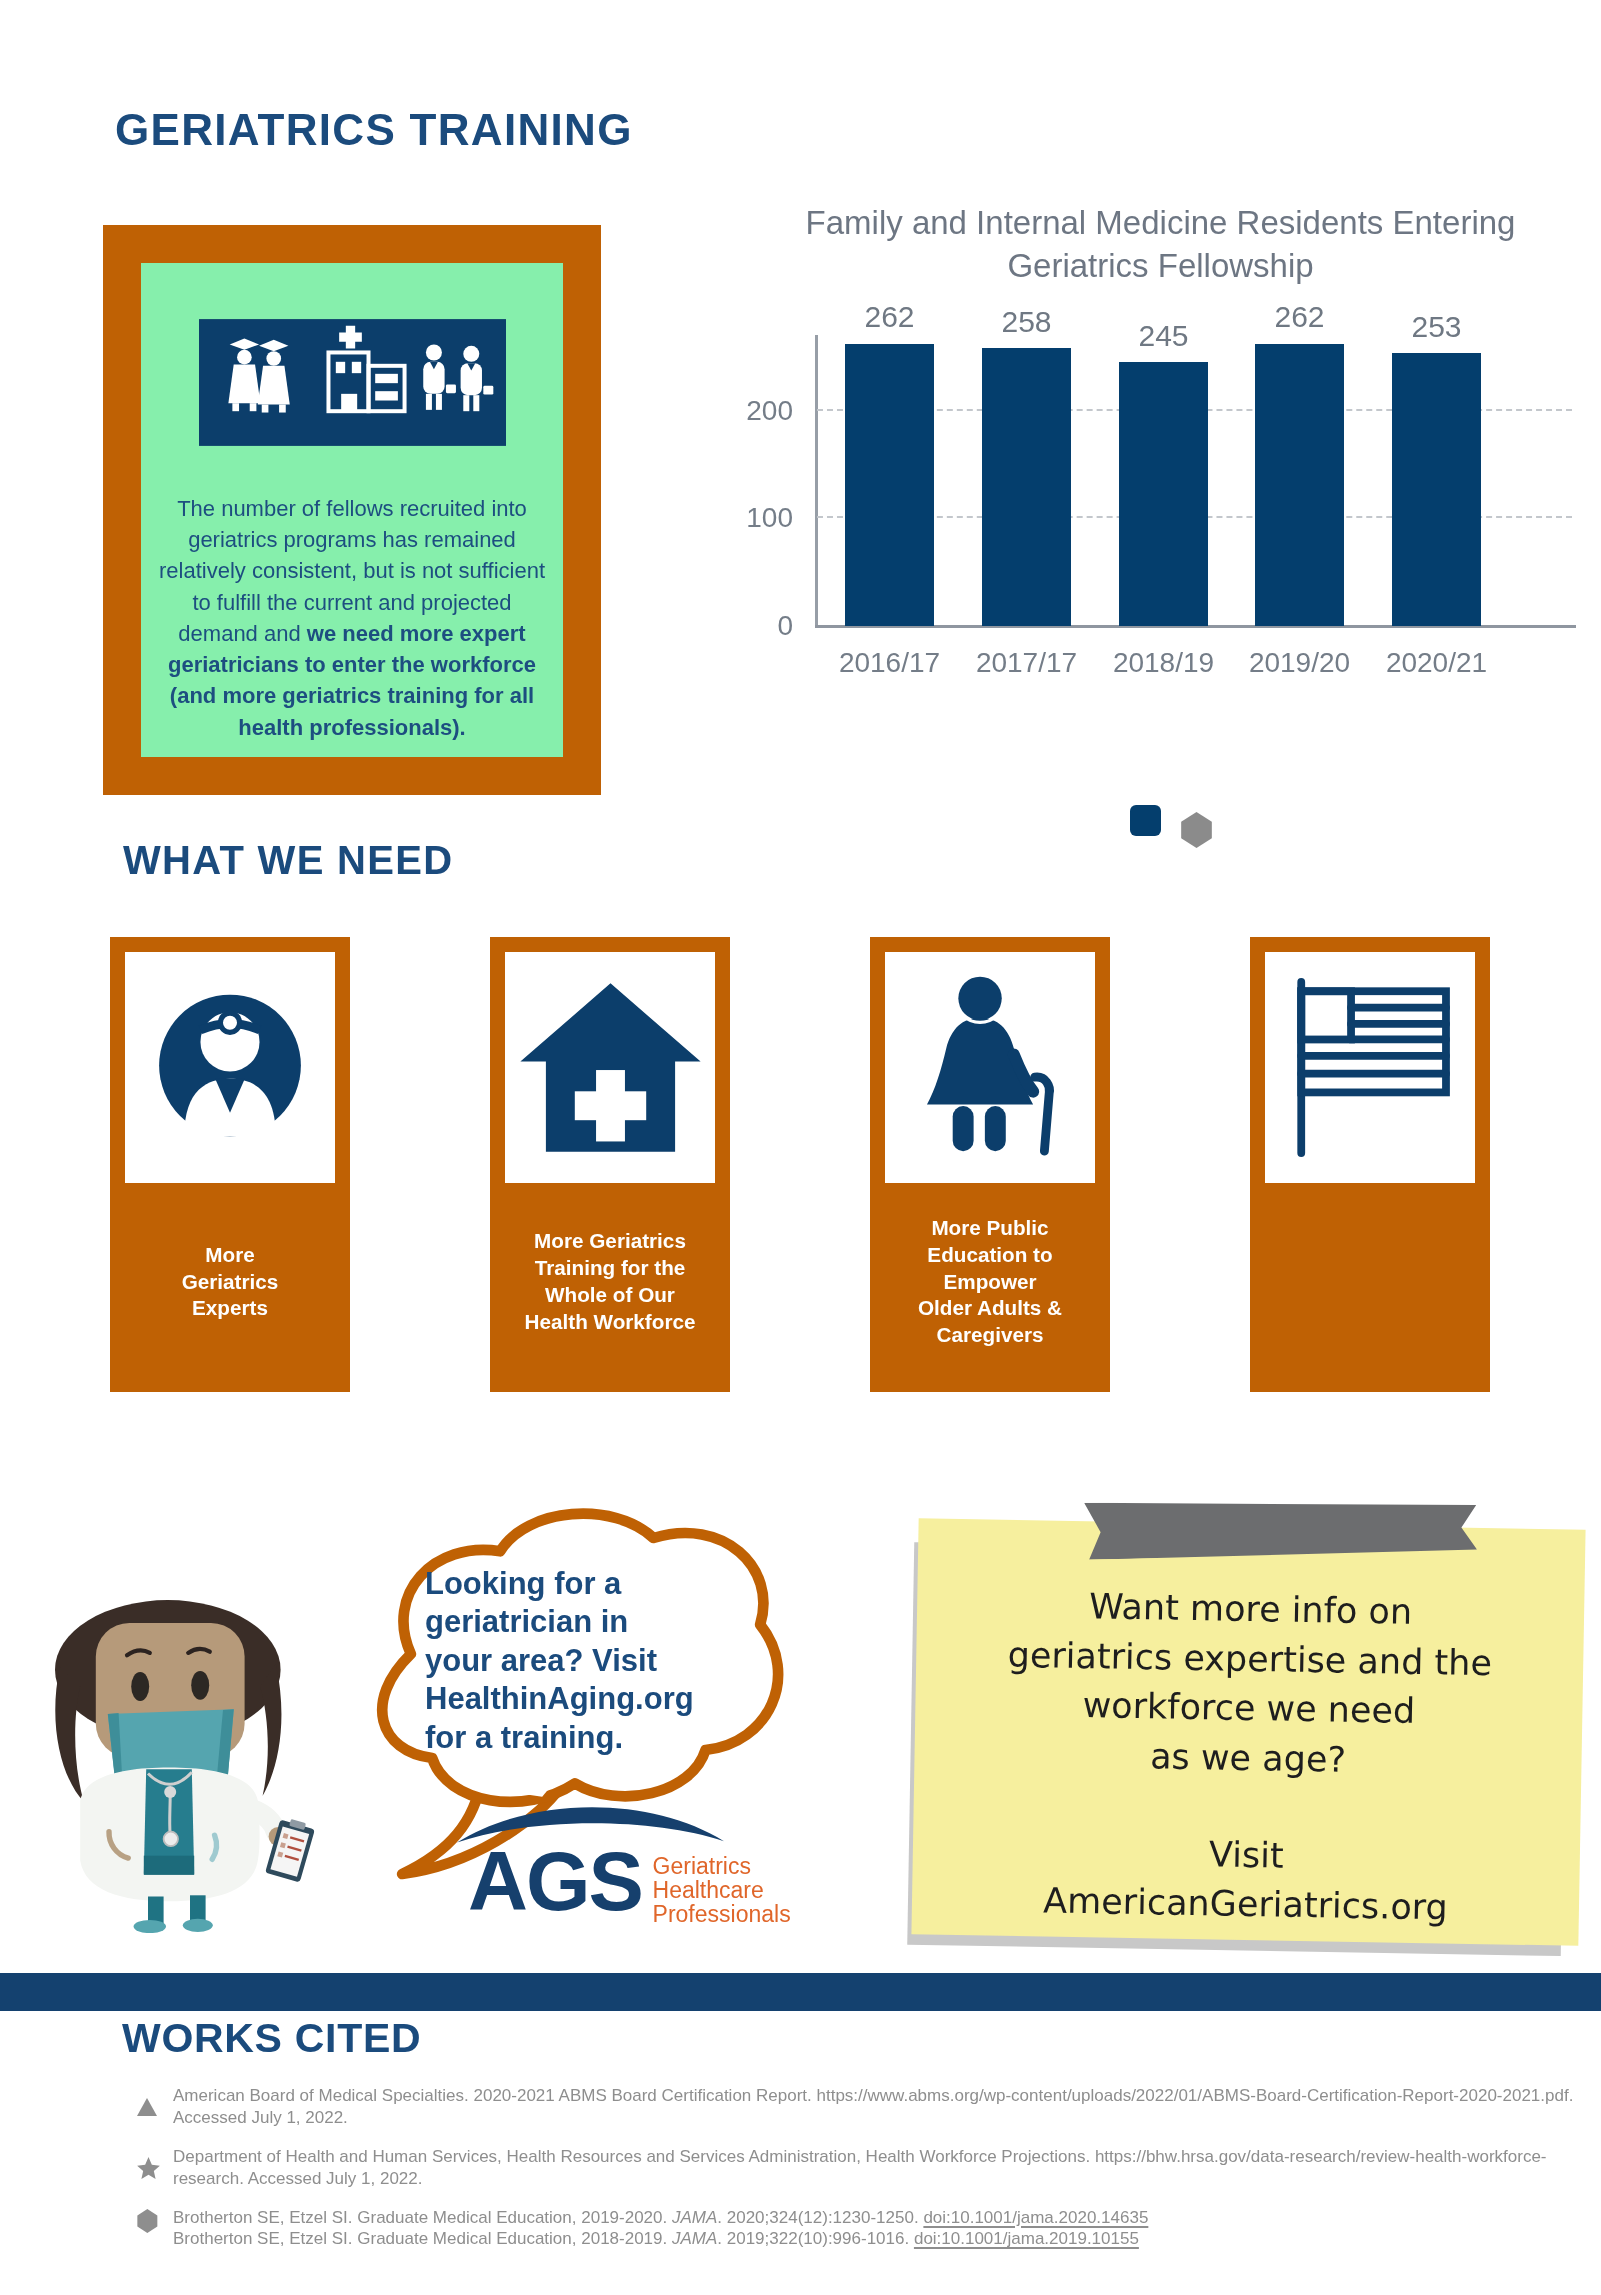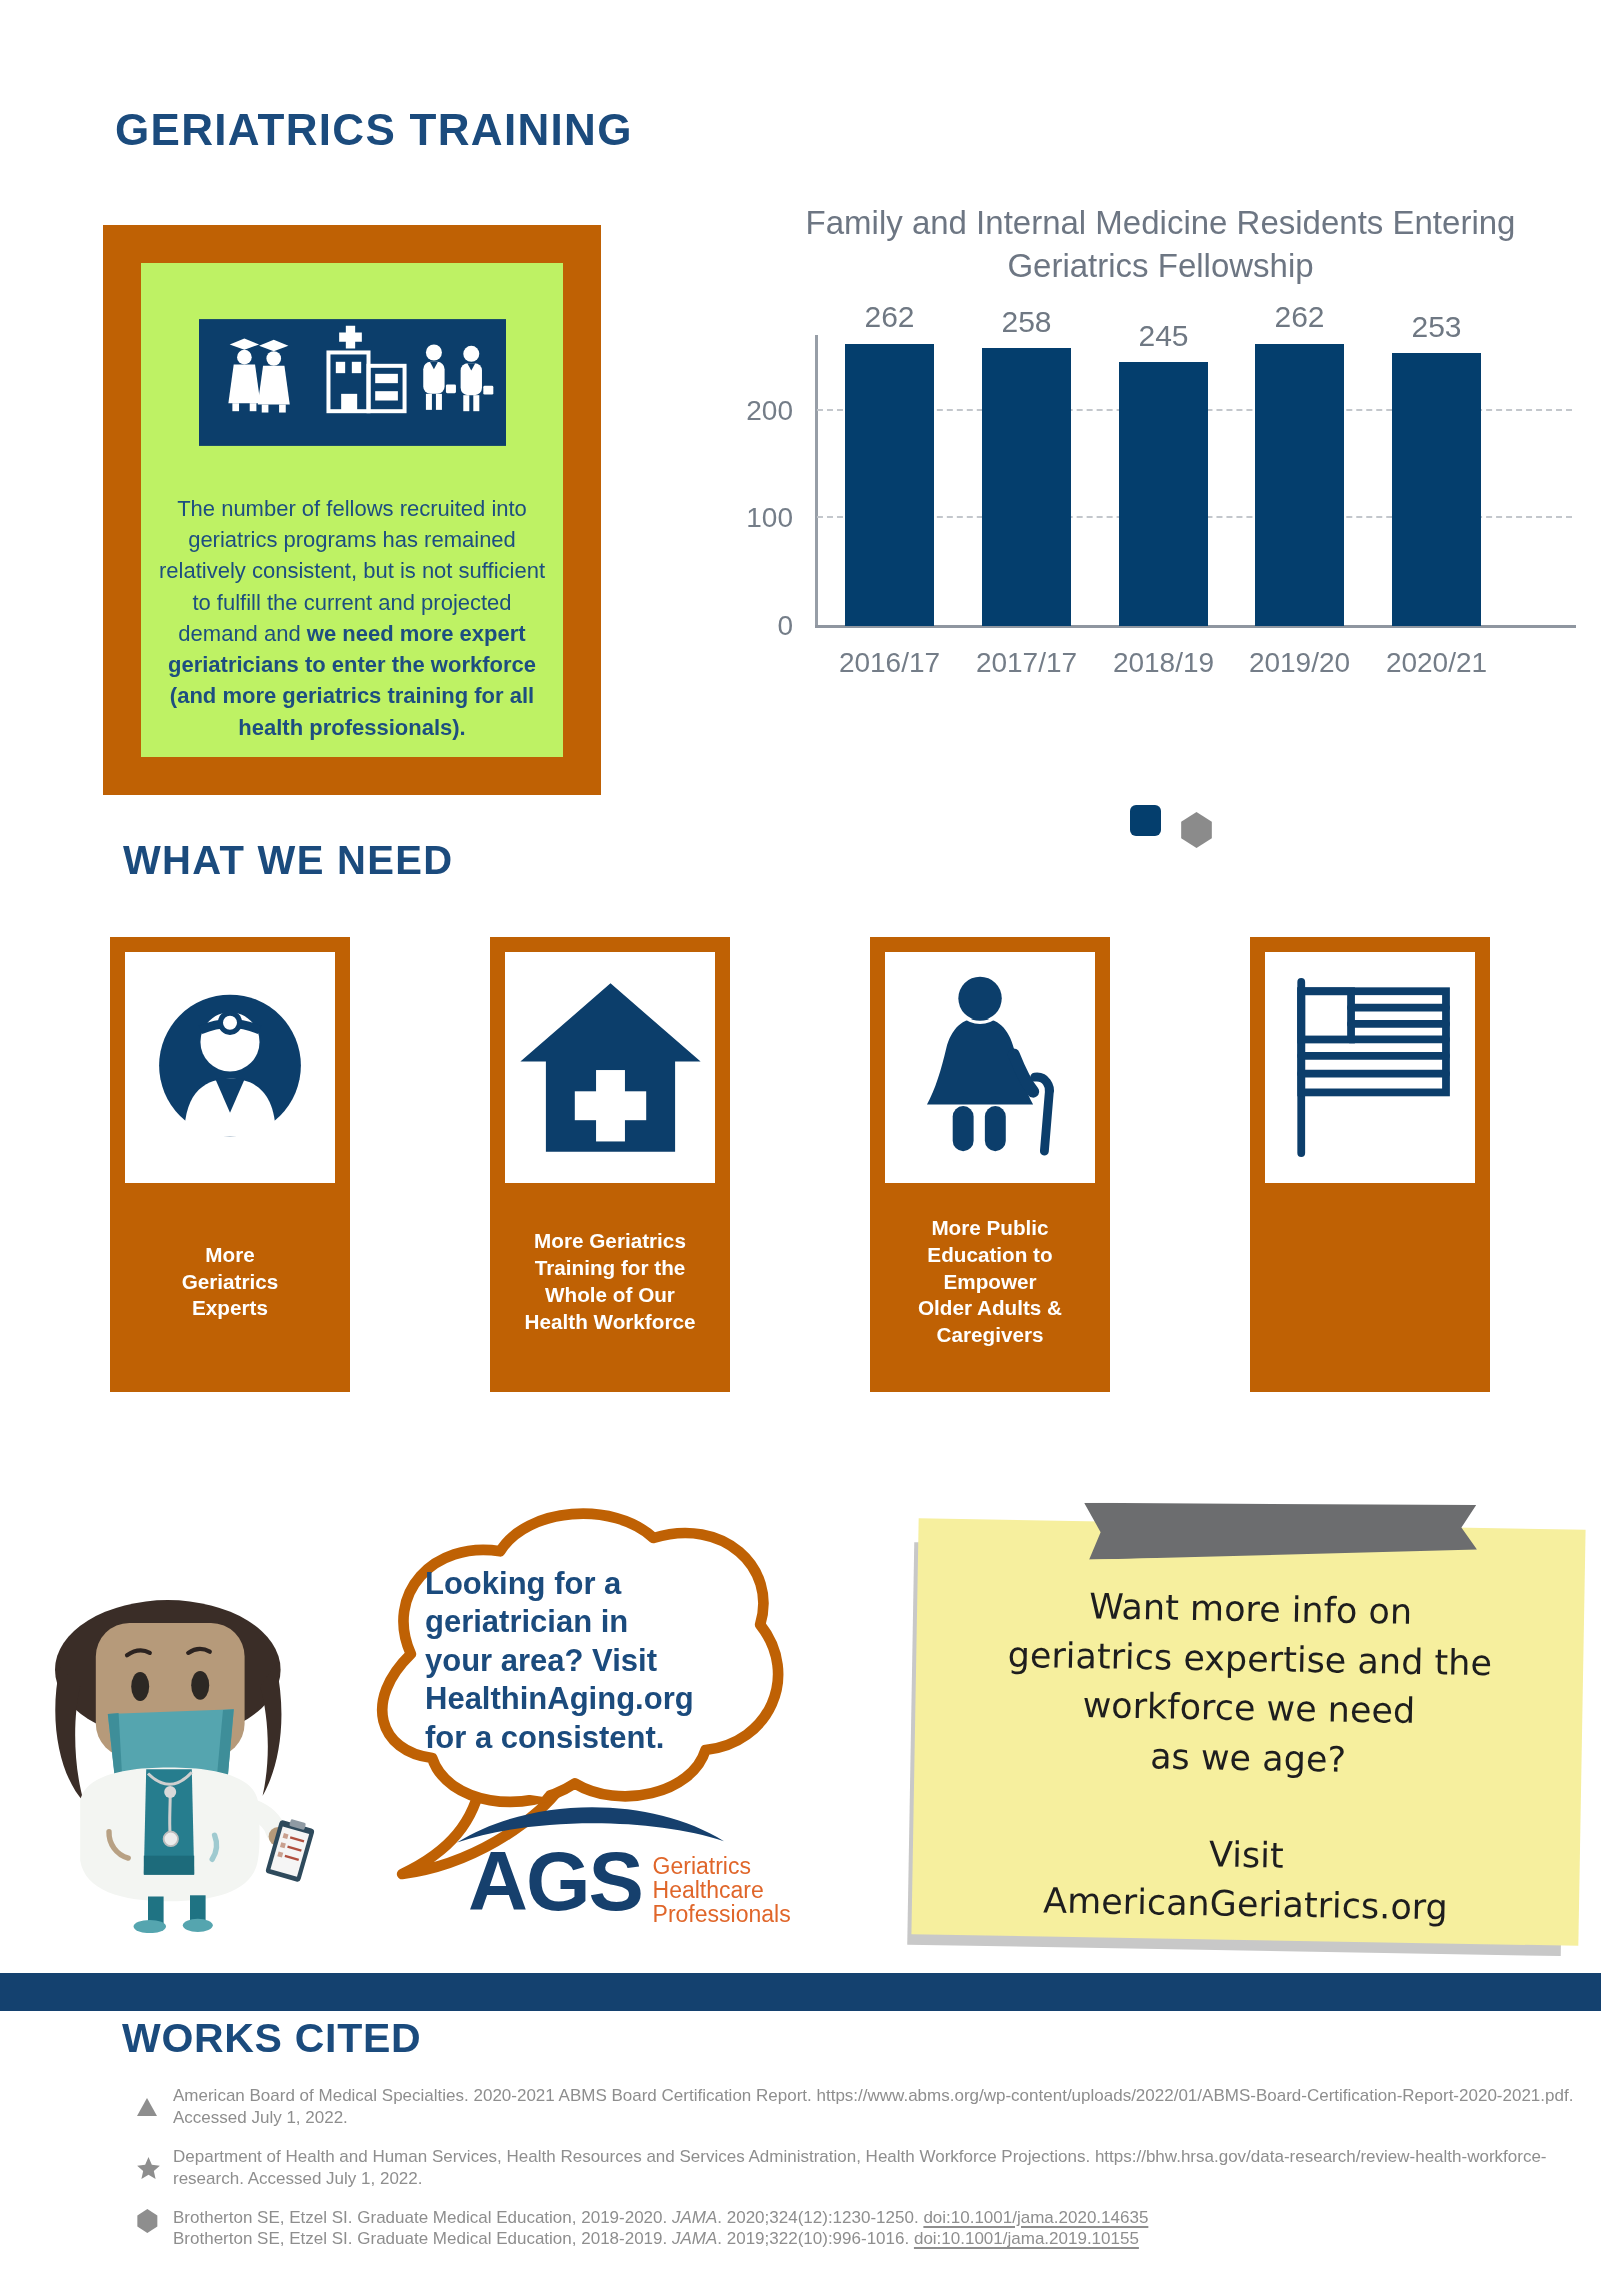--- a/index.html
+++ b/index.html
@@ -8,21 +8,21 @@
   #page{position:relative;width:1601px;height:2295px;background:#fff;overflow:hidden;}
 
   .h-navy{color:#1b4b7d;font-weight:bold;}
 
   #page-title{position:absolute;left:115px;top:105px;font-size:44px;letter-spacing:1.3px;}
   #what-we-need{position:absolute;left:123px;top:838px;font-size:40px;letter-spacing:1.3px;}
   #works-cited{position:absolute;left:122px;top:2015px;font-size:41px;letter-spacing:0.7px;}
 
   
   #info-box{position:absolute;left:103px;top:225px;width:498px;height:570px;box-sizing:border-box;
-    border:38px solid #bf6104;background:#bef264;}
+    border:38px solid #bf6104;background:#86efac;}
   #info-graphic{display:block;margin:56px auto 0;}
   #info-text{margin:47px auto 0;width:404px;text-align:center;font-size:22px;line-height:1.42;color:#1d4e80;}
   #info-text b{font-weight:bold;}
 
   
   #chart-title{position:absolute;left:757px;top:202px;width:807px;box-sizing:border-box;padding:0 47px;
     text-align:center;font-size:33px;line-height:1.3;color:#6d7683;}
   #chart-plot{position:absolute;left:817px;top:335px;width:755px;height:291px;}
   #chart-plot .yaxis{position:absolute;left:-2px;top:0;bottom:0;width:2.7px;background:#979ea7;}
   #chart-plot .xaxis{position:absolute;left:-2px;right:-4px;bottom:-2px;height:3.3px;background:#8f96a0;}
@@ -242,21 +242,21 @@
     <path d="M118,258 C78,168 152,88 252,104 C292,38 422,28 482,84 C586,52 668,128 642,214
              C702,290 656,392 560,402 C540,468 430,492 364,452 C288,502 172,482 150,414
              C70,404 46,328 118,258 Z" fill="#ffffff" stroke="#bf6104" stroke-width="16" stroke-linejoin="round"></path>
     <path d="M235,428 L335,448 L315,472 L245,462 Z" fill="#ffffff"></path>
   </svg>
   <div id="bubble-text">
       <div>Looking for a</div>
       <div>geriatrician in</div>
       <div>your area? Visit</div>
       <div>HealthinAging.org</div>
-      <div>for a consistent.</div>
+      <div>for a training.</div>
     </div>
 
   <svg id="character-svg" width="282" height="337" viewBox="0 0 470 560">
     <g fill="#3a2d27">
       <ellipse cx="218" cy="122" rx="188" ry="116"></ellipse>
       <path d="M38,118 C18,212 40,302 78,342 C60,280 60,200 72,150 Z"></path>
       <path d="M398,112 C418,202 404,284 376,332 C390,270 386,200 372,150 Z"></path>
     </g>
     <rect x="98" y="44" width="248" height="224" rx="56" fill="#b69a7a"></rect>
     <path d="M150,98 q20,-14 38,-4" stroke="#2c2320" stroke-width="7" fill="none" stroke-linecap="round"></path>

